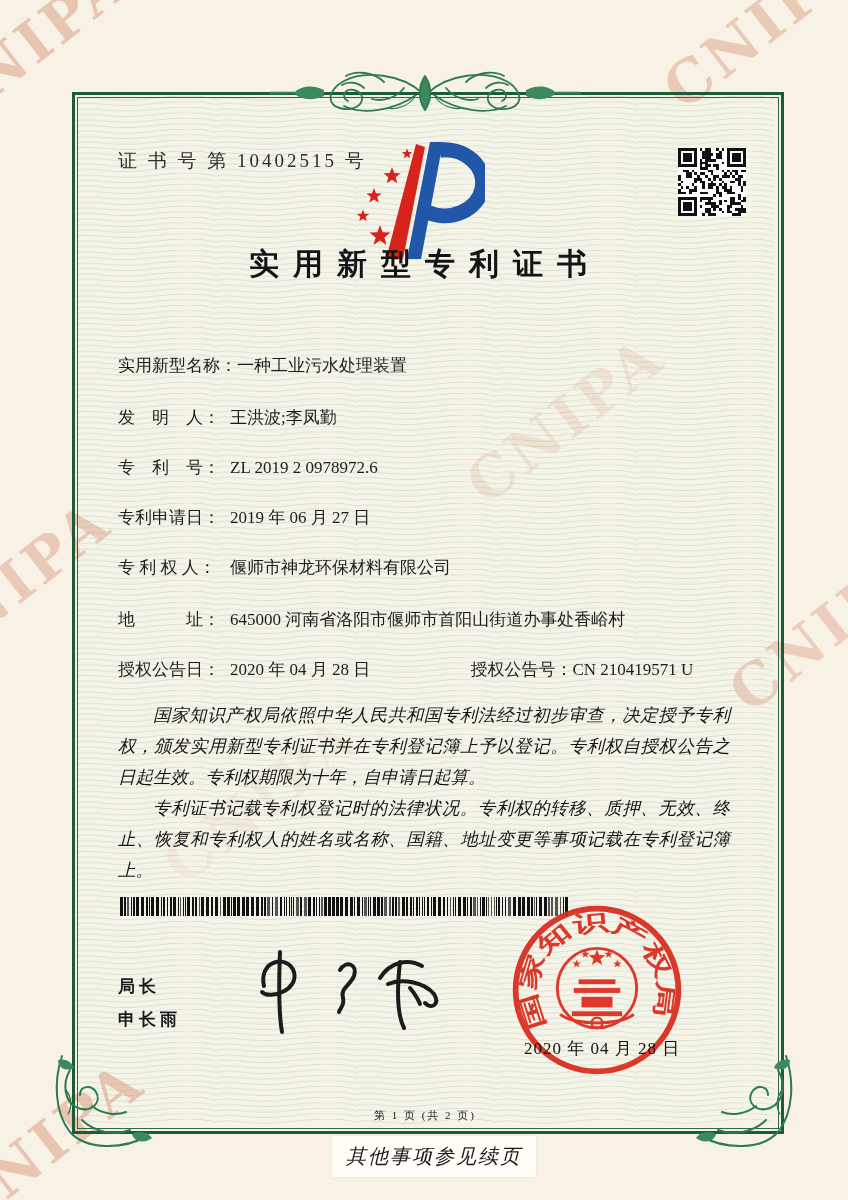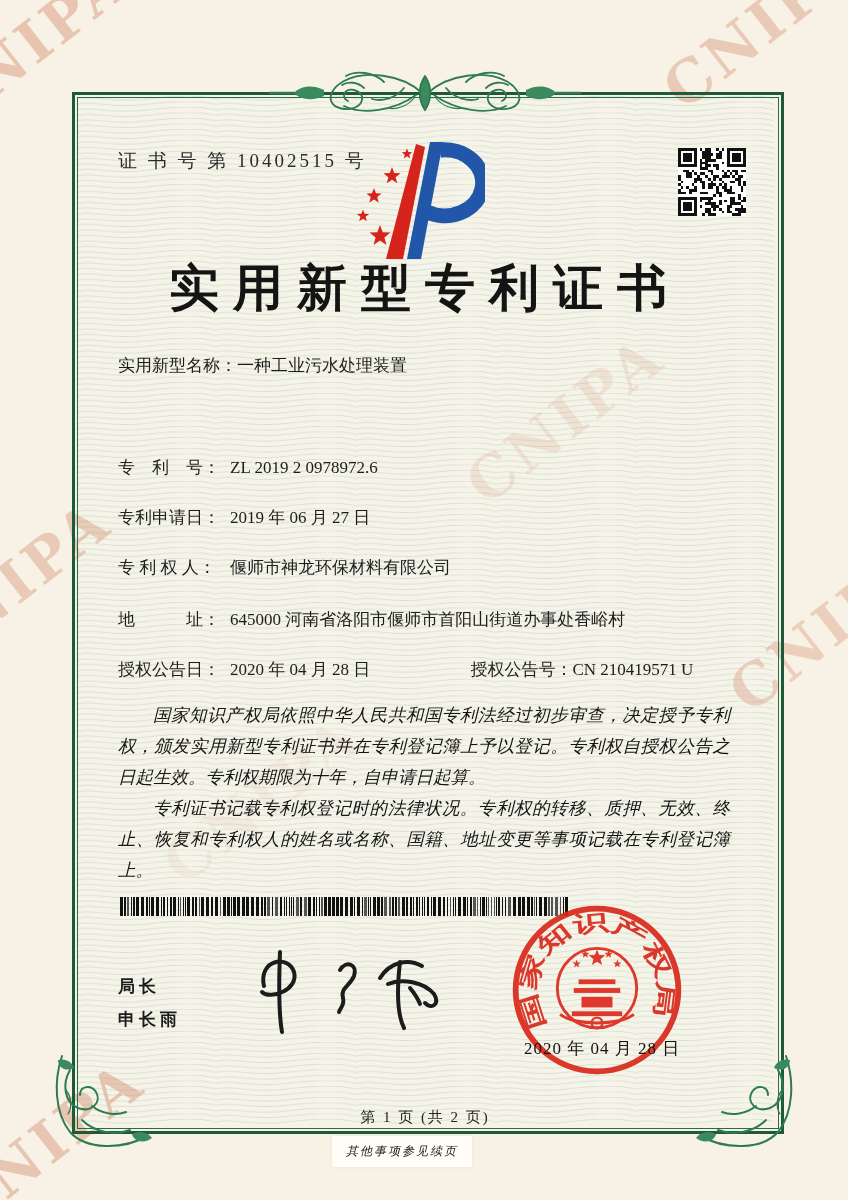--- a/index.html
+++ b/index.html
@@ -18,37 +18,37 @@
   .frame-inner{position:absolute;left:2px;top:2px;right:2px;bottom:2px;
          border:1px solid #2a6b47;}
   .guilloche{position:absolute;left:76px;top:96px;width:698px;height:1028px;z-index:0;}
 
   .ornament{position:absolute;z-index:3;}
 
   
   .content{position:absolute;left:0;top:0;width:708px;height:1200px;z-index:4;}
   .abs{position:absolute;}
   .certno{left:118px;top:148px;font-size:19px;letter-spacing:3px;color:#2b2b2b;}
-  .title{left:72px;top:255px;width:706px;text-align:center;font-size:50px;
+  .title{left:72px;top:244px;width:706px;text-align:center;font-size:30px;
          font-weight:bold;letter-spacing:14px;color:#141414;}
   .frow{left:118px;font-size:17px;color:#1d1d1d;white-space:nowrap;}
   .frow .lab{display:inline-block;min-width:112px;}
   .frow .val{margin-left:0;}
   .grant2{margin-left:96px;}
   .bodytext{left:118px;top:700px;width:612px;font-size:17.5px;line-height:31px;
             color:#151515;text-align:justify;font-style:italic;
             font-family:"Liberation Serif","DejaVu Serif",serif;}
   .bodytext p{margin:0;text-indent:2em;}
   .signer{left:118px;font-size:17px;letter-spacing:4px;color:#1b1b1b;font-weight:bold;}
   .sealdate{left:512px;top:1037px;width:180px;text-align:center;font-size:17px;
             letter-spacing:1px;color:#121212;z-index:6;}
-  .pagenum{left:72px;top:1108px;width:706px;text-align:center;font-size:15px;
+  .pagenum{left:72px;top:1108px;width:706px;text-align:center;font-size:11px;
            letter-spacing:2px;color:#222;}
   .footnote{left:332px;top:1136px;background:#fffdf6;padding:7px 14px;
-            font-size:12px;letter-spacing:2px;color:#1a1a1a;font-style:italic;
+            font-size:20px;letter-spacing:2px;color:#1a1a1a;font-style:italic;
             box-shadow:0 0 4px rgba(0,0,0,0.06);z-index:5;}
   svg{display:block;}
 </style>
 </head>
 <body>
 
 <div class="page">
 
   <svg class="guilloche" width="698" height="1028" viewBox="0 0 698 1028" preserveAspectRatio="none">
     <defs>
@@ -332,20 +332,23 @@
           <rect x="1" y="19" width="5" height="5" fill="#fff"></rect>
           <rect x="2" y="20" width="3" height="3" fill="#111"></rect>
         </g>
     </svg>
 
     <div class="abs title">实用新型专利证书</div>
 
     <div class="abs frow" style="top:354px">
       <span class="lab">实用新型名称：</span><span class="val">一种工业污水处理装置</span>
     </div>
+    <div class="abs frow" style="top:406px">
+      <span class="lab">发　明　人：</span><span class="val">王洪波;李凤勤</span>
+    </div>
     <div class="abs frow" style="top:456px">
       <span class="lab">专　利　号：</span><span class="val">ZL 2019 2 0978972.6</span>
     </div>
     <div class="abs frow" style="top:506px">
       <span class="lab">专利申请日：</span><span class="val">2019 年 06 月 27 日</span>
     </div>
     <div class="abs frow" style="top:556px">
       <span class="lab">专 利 权 人：</span><span class="val">偃师市神龙环保材料有限公司</span>
     </div>
     <div class="abs frow" style="top:608px">

